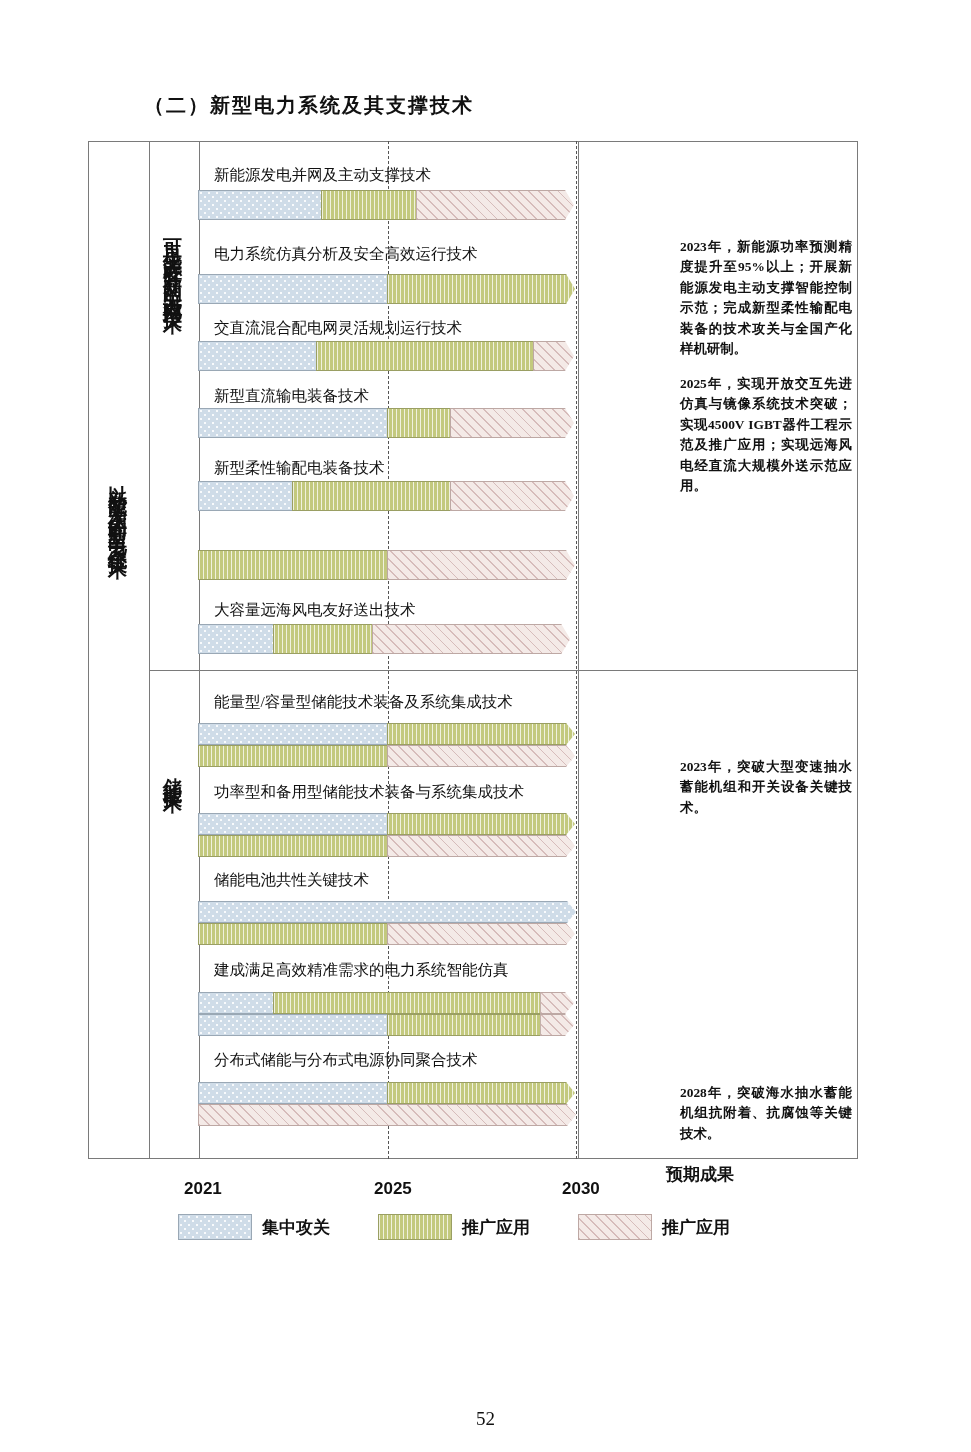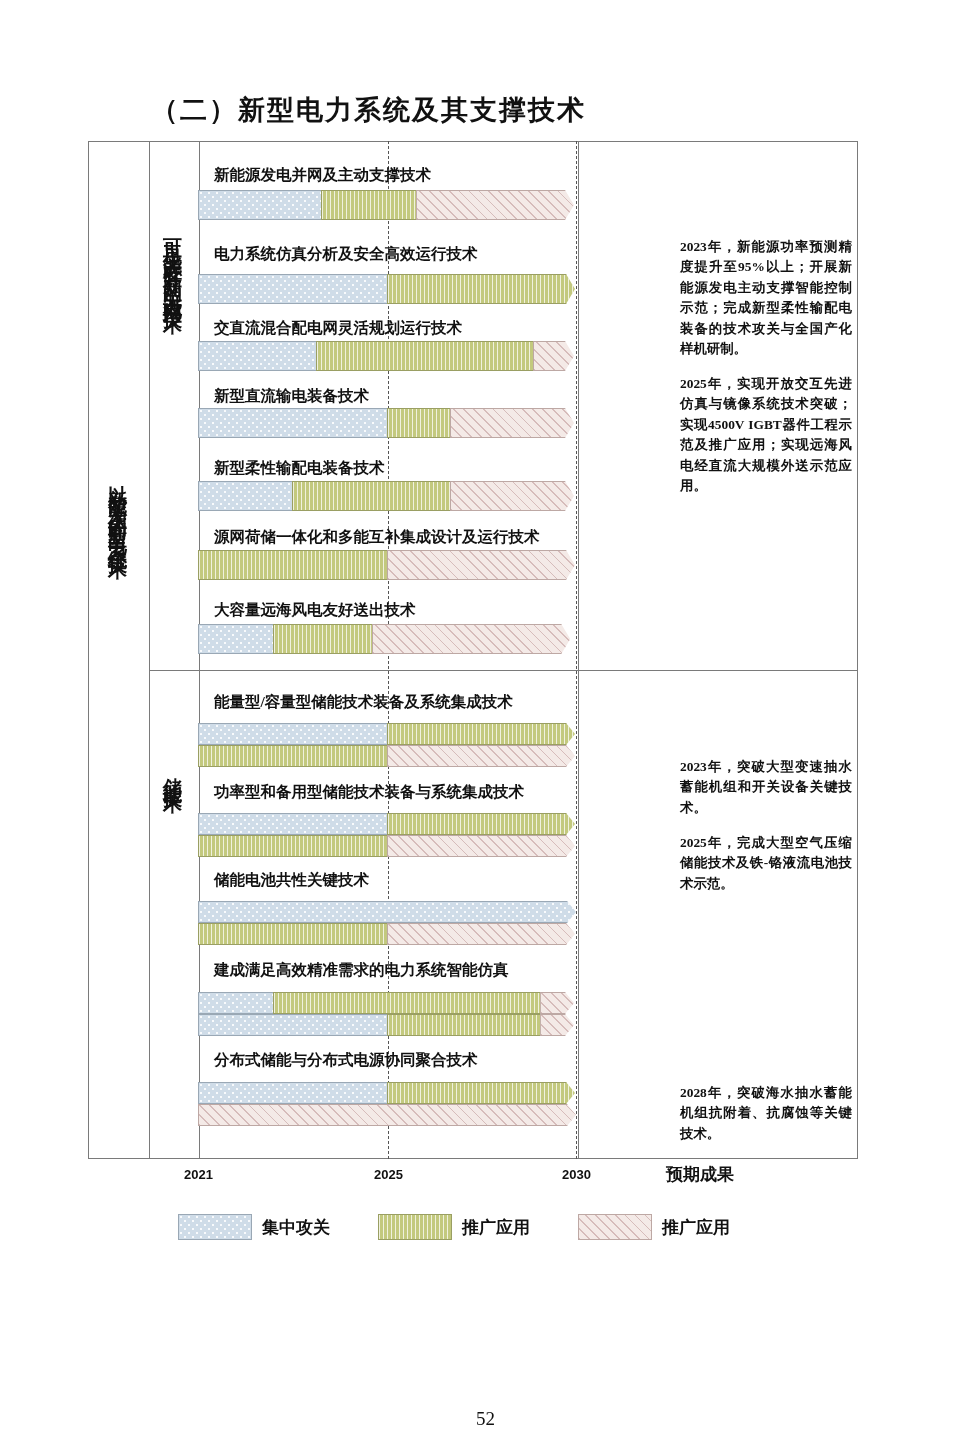--- a/index.html
+++ b/index.html
@@ -5,22 +5,22 @@
   html,body{margin:0;padding:0;}
   body{
     width:971px;height:1452px;background:#ffffff;
     font-family:"Liberation Serif","DejaVu Serif",serif;
     color:#111;position:relative;overflow:hidden;
   }
   .page{position:absolute;inset:0;}
 
   
   .title{
-    position:absolute;left:151px;top:92px;
-    font-size:27px;font-weight:bold;letter-spacing:2px;
+    position:absolute;left:144px;top:92px;
+    font-size:20px;font-weight:bold;letter-spacing:2px;
     font-family:"Liberation Serif","DejaVu Serif",serif;
     white-space:nowrap;
   }
 
   
   .frame{
     position:absolute;left:88px;top:141px;width:770px;height:1018px;
     border:1px solid #7a7a7a;background:#fff;box-sizing:border-box;
   }
   
@@ -49,21 +49,21 @@
   .vlabel.cat2{left:148px;width:50px;top:528px;height:490px;
     display:flex;align-items:center;justify-content:center;font-size:19px;}
   .vlabel span{display:block;}
 
   
   .plot{position:absolute;left:198px;top:141px;width:660px;height:1018px;}
   .gridline{position:absolute;top:0;height:1018px;width:0;
     border-left:1px dashed #555;}
   .row-label{
     position:absolute;left:16px;
-    font-size:15.5px;font-weight:bold;white-space:nowrap;
+    font-size:15.5px;font-weight:normal;white-space:nowrap;
     font-family:"Liberation Serif","DejaVu Serif",serif;
   }
   .bar{
     position:absolute;height:30px;box-sizing:border-box;
     display:flex;
   }
   .bar.thin{height:21px;}
   .seg{height:100%;box-sizing:border-box;border:1px solid #8e8e8e;
        margin-left:-1px;position:relative;}
   .seg:first-child{margin-left:0;}
@@ -98,21 +98,21 @@
   .outcomes{position:absolute;left:680px;width:178px;box-sizing:border-box;}
   .outcome{
     position:absolute;left:0;width:172px;
     font-size:13.4px;line-height:1.52;font-weight:bold;
     text-align:justify;
     font-family:"Liberation Serif","DejaVu Serif",serif;
   }
 
   
   .axis{position:absolute;left:198px;top:1163px;width:660px;height:30px;}
-  .tick{position:absolute;top:4px;font-size:13px;font-weight:bold;
+  .tick{position:absolute;top:16px;font-size:17px;font-weight:bold;
         font-family:"Liberation Sans","DejaVu Sans",sans-serif;}
   .axis .outcome-head{position:absolute;top:0;font-size:17px;font-weight:bold;
         font-family:"Liberation Serif","DejaVu Serif",serif;}
 
   
   .legend{position:absolute;left:178px;top:1214px;width:600px;height:34px;}
   .legend-item{position:absolute;top:0;display:flex;align-items:center;gap:10px;}
   .swatch{width:74px;height:26px;box-sizing:border-box;border:1px solid #8e8e8e;}
   .legend-text{font-size:17px;font-weight:bold;white-space:nowrap;
     font-family:"Liberation Serif","DejaVu Serif",serif;}
@@ -170,21 +170,20 @@
         <div class="seg blue" style="width: 190px;"></div>
         <div class="seg green" style="width: 63.92px;"></div>
         <div class="seg pink notch" style="width: 124.08px;"></div>
       </div>
       <div class="row-label" style="top: 317px;">新型柔性输配电装备技术</div>
       <div class="bar" style="top: 340px; height: 30px; left: 0px; width: 378px;">
         <div class="seg blue" style="width: 95px;"></div>
         <div class="seg green" style="width: 158.92px;"></div>
         <div class="seg pink notch" style="width: 124.08px;"></div>
       </div>
-      <div class="row-label" style="top: 386px;">源网荷储一体化和多能互补集成设计及运行技术</div>
       <div class="bar" style="top: 409px; height: 30px; left: 0px; width: 378px;">
         <div class="seg green" style="width: 190px;"></div>
         <div class="seg pink notch" style="width: 188px;"></div>
       </div>
       <div class="row-label" style="top: 459px;">大容量远海风电友好送出技术</div>
       <div class="bar" style="top: 483px; height: 30px; left: 0px; width: 374.24px;">
         <div class="seg blue" style="width: 76px;"></div>
         <div class="seg green" style="width: 99.75px;"></div>
         <div class="seg pink notch" style="width: 198.49px;"></div>
       </div>
@@ -231,21 +230,20 @@
         <div class="seg green notch" style="width: 188px;"></div>
       </div>
       <div class="bar thin" style="top: 963px; height: 22px; left: 0px; width: 378px;">
         <div class="seg pink notch" style="width: 378px;"></div>
       </div>
     </div>
   <div class="outcomes" id="outcomes" style="top: 0px; height: 1160px;">
       <div class="outcome" style="top: 237px; position: absolute;">2023年，新能源功率预测精度提升至95%以上；开展新能源发电主动支撑智能控制示范；完成新型柔性输配电装备的技术攻关与全国产化样机研制。</div>
       <div class="outcome" style="top: 374px; position: absolute;">2025年，实现开放交互先进仿真与镜像系统技术突破；实现4500V IGBT器件工程示范及推广应用；实现远海风电经直流大规模外送示范应用。</div>
       <div class="outcome" style="top: 757px; position: absolute;">2023年，突破大型变速抽水蓄能机组和开关设备关键技术。</div>
-      <div class="outcome" style="top: 833px; position: absolute;">2025年，完成大型空气压缩储能技术及铁-铬液流电池技术示范。</div>
       <div class="outcome" style="top: 1083px; position: absolute;">2028年，突破海水抽水蓄能机组抗附着、抗腐蚀等关键技术。</div>
     </div>
 
   <div class="axis" id="axis">
       <div class="tick" style="left: -14px;">2021</div>
       <div class="tick" style="left: 176px;">2025</div>
       <div class="tick" style="left: 364px;">2030</div>
       <div class="outcome-head" style="left: 468px;">预期成果</div>
     </div>
   <div class="legend" id="legend">

